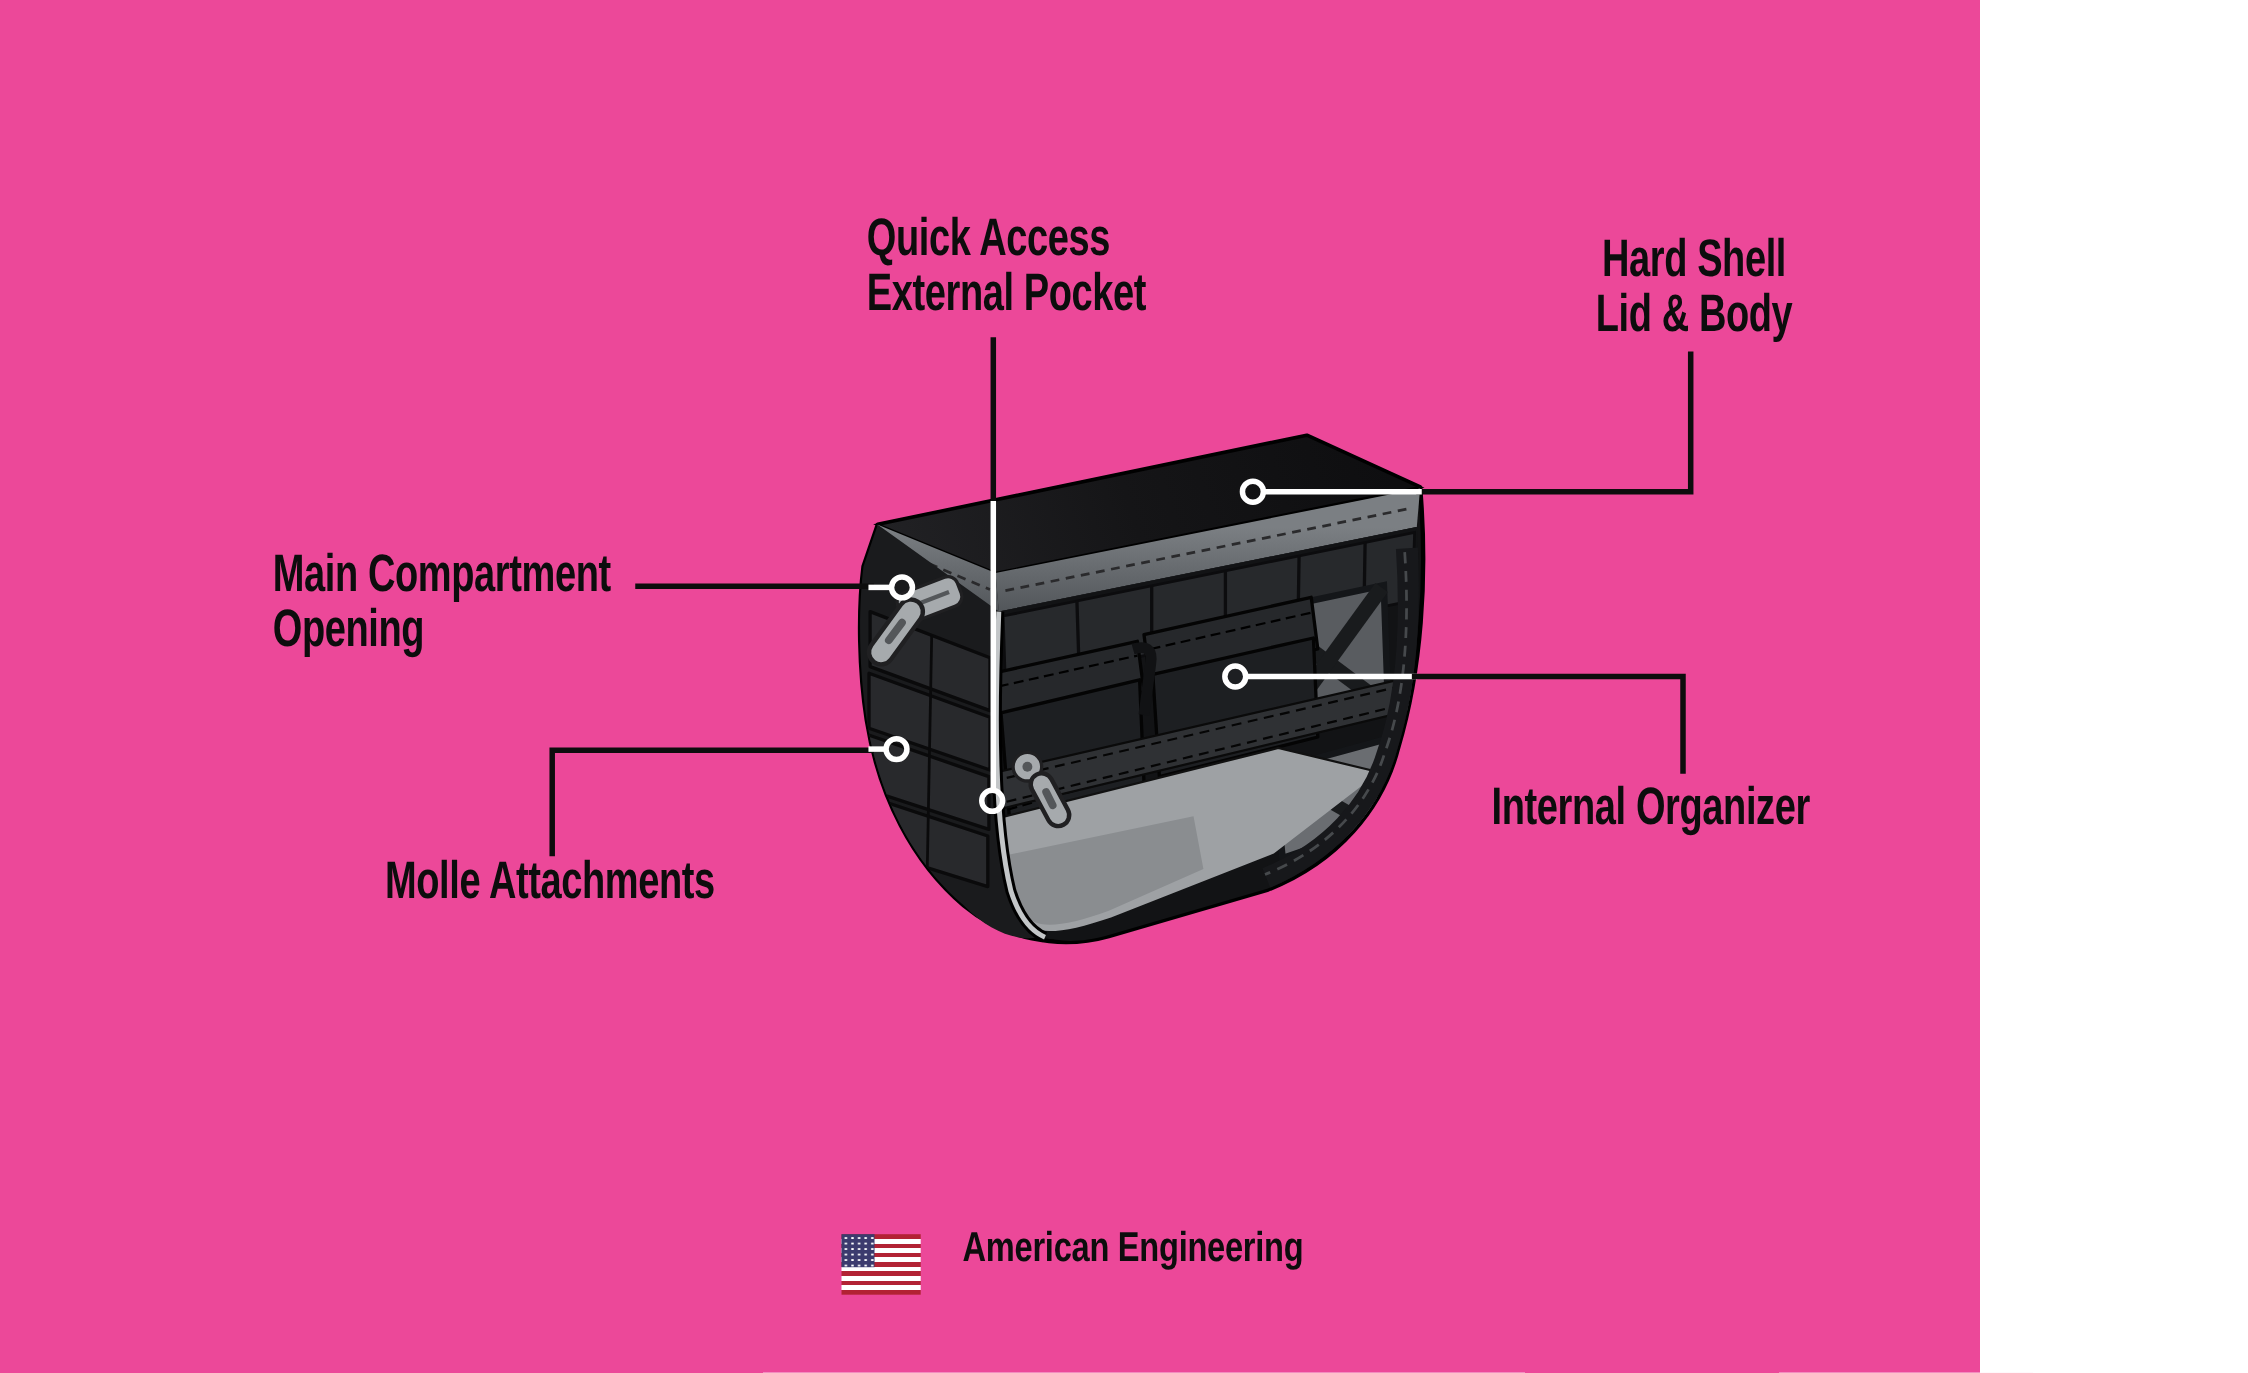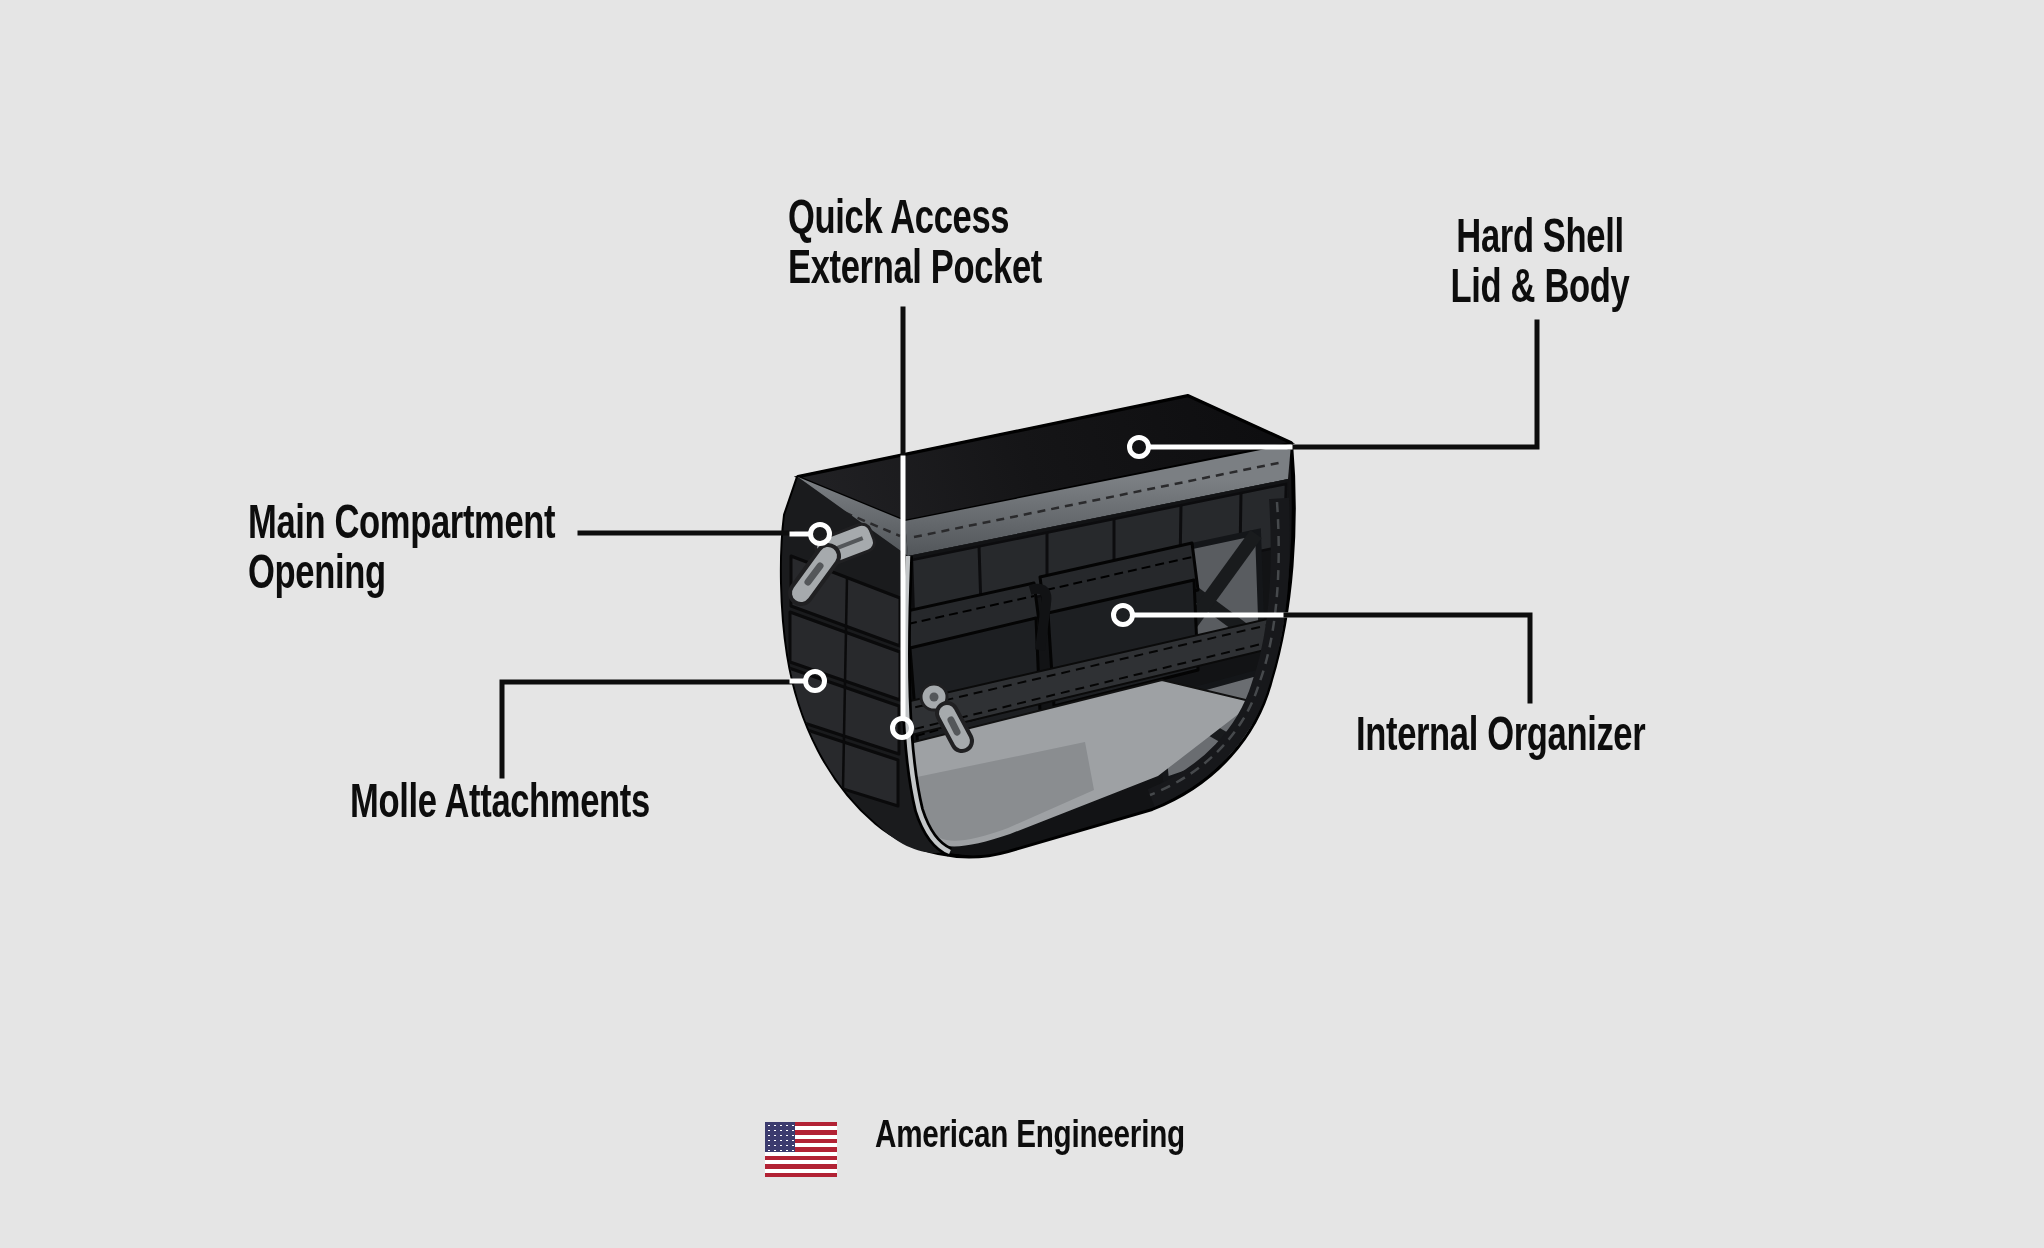--- a/index.html
+++ b/index.html
@@ -1,17 +1,17 @@
 <!DOCTYPE html>
 <html><head>
 <meta charset="utf-8">
 <style>
   html,body{margin:0;padding:0;background:#ffffff;}
   #stage{
-    position:relative;width:2044px;height:1248px;background:#e5e5e5;overflow:hidden;
+    position:relative;width:1800px;height:1248px;background:#ec4899;overflow:hidden;
     font-family:"Liberation Sans",sans-serif;
   }
   .callout{
     position:absolute;color:#0d0d0d;font-weight:700;font-size:48px;line-height:50px;
     white-space:nowrap;letter-spacing:-0.5px;
   }
   .anchor-left{transform:scaleX(0.72);transform-origin:0 0;}
   .anchor-center{transform:scaleX(0.72);transform-origin:50% 0;text-align:center;}
   #footer-text{
     position:absolute;left:875px;top:1113px;color:#0d0d0d;font-weight:700;font-size:38px;line-height:42px;

